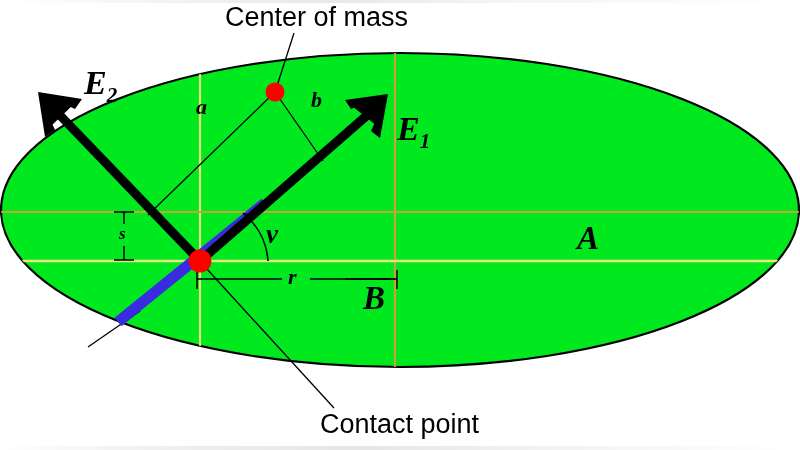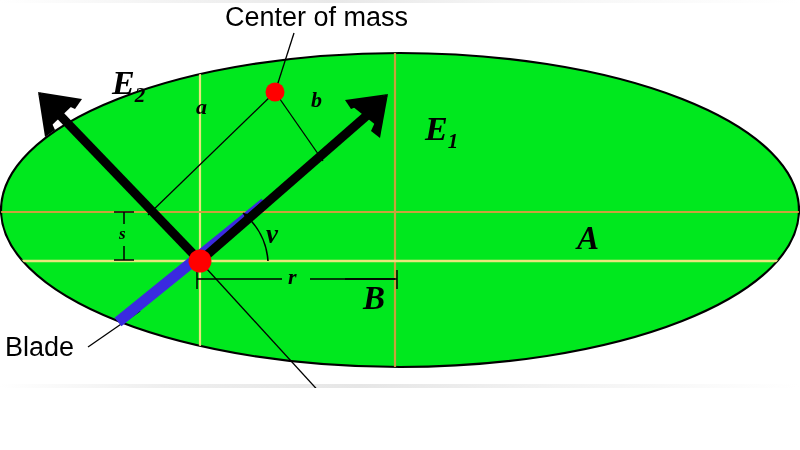--- a/index.html
+++ b/index.html
@@ -3,21 +3,21 @@
 <meta charset="utf-8">
 <style>
   html, body {
     margin: 0;
     padding: 0;
     background: #ffffff;
   }
   #stage {
     position: relative;
     width: 800px;
-    height: 388px;
+    height: 450px;
     background: #ffffff;
     overflow: hidden;
     font-family: "Liberation Sans", sans-serif;
   }
   #stage svg {
     position: absolute;
     left: 0;
     top: 0;
   }
   .lbl {
@@ -32,21 +32,20 @@
     font-size: 27px;
     letter-spacing: 0px;
   }
   .serif-it {
     font-family: "Liberation Serif", serif;
     font-style: italic;
     font-weight: 700;
   }
   .vec {
     font-size: 34px;
-    margin-left: 28px;
   }
   .vec sub {
     font-size: 21px;
     font-style: italic;
   }
   .cap {
     font-size: 33px;
   }
   .small-it {
     font-size: 22px;
@@ -146,22 +145,22 @@
       <line x1="345" y1="279" x2="395" y2="279" stroke="#000000" stroke-width="1.5"></line>
     </g>
 
     <circle cx="275" cy="92" r="9.5" fill="#ff0000"></circle>
 
     <circle cx="200" cy="261" r="11.5" fill="#ff0000"></circle>
   </svg>
 
   <div class="lbl sans" style="left:225px; top:4px;">Center of mass</div>
 
+  <div class="lbl sans" style="left:320px; top:411px;">Contact point</div>
 
-  <div class="lbl sans" style="left:5px; top:334px;">Blade</div>
 
   <div class="lbl serif-it vec" style="left:397px; top:112px;"><span>E</span><sub>1</sub></div>
 
   <div class="lbl serif-it vec" style="left:84px; top:66px;"><span>E</span><sub>2</sub></div>
 
   <div class="lbl serif-it small-it" style="left:196px; top:96px;">a</div>
 
   <div class="lbl serif-it small-it" style="left:311px; top:89px;">b</div>
 
   <div class="lbl serif-it small-it" style="left:288px; top:266px;">r</div>

